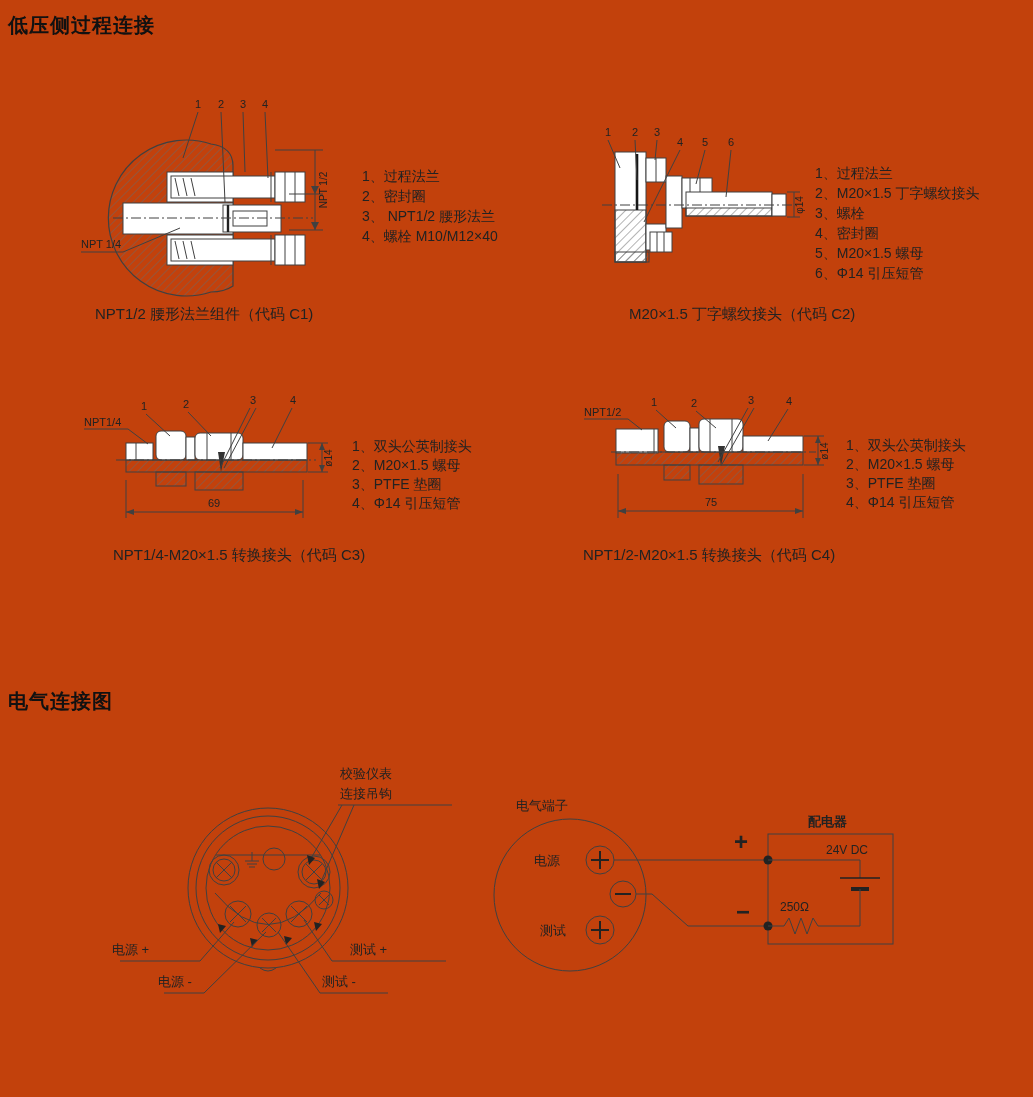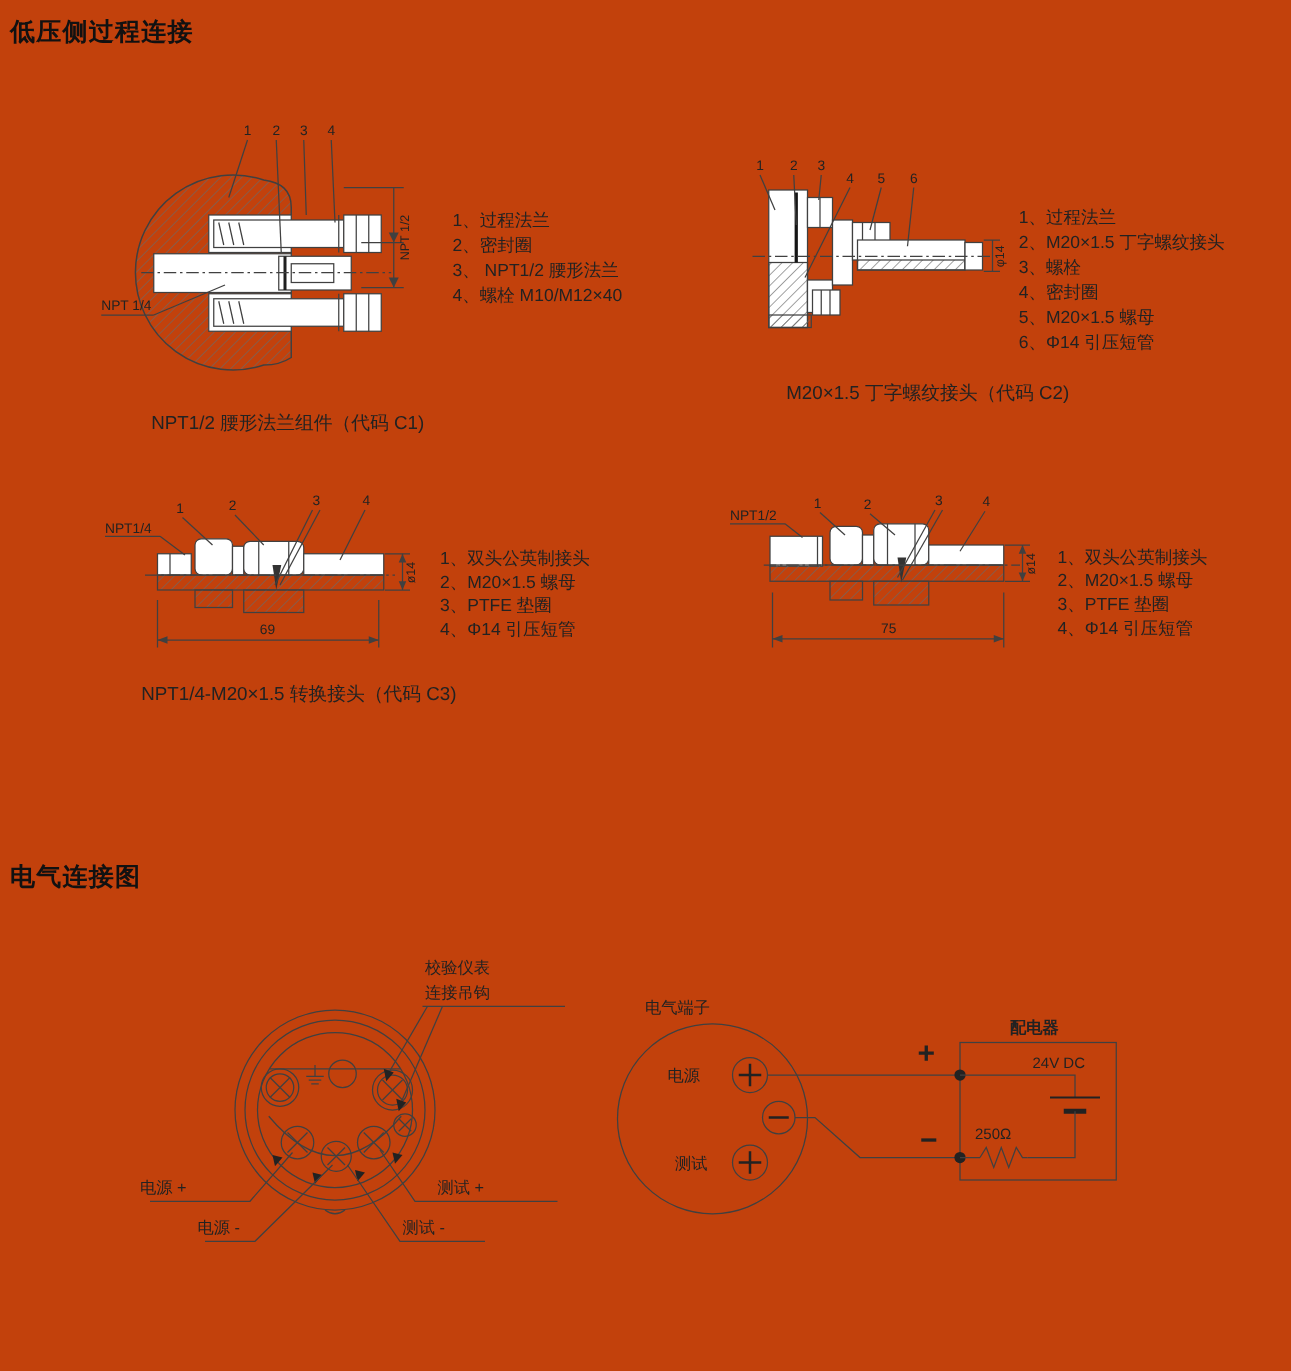--- a/index.html
+++ b/index.html
@@ -157,21 +157,21 @@
   </ul>
   <ul class="legend lg2">
     <li>1、过程法兰</li>
     <li>2、M20×1.5 丁字螺纹接头</li>
     <li>3、螺栓</li>
     <li>4、密封圈</li>
     <li>5、M20×1.5 螺母</li>
     <li>6、Φ14 引压短管</li>
   </ul>
 
-  <div class="caption" style="left:121px;top:305px;margin-top:24px;">NPT1/2 腰形法兰组件（代码 C1)</div>
+  <div class="caption" style="left:95px;top:305px;">NPT1/2 腰形法兰组件（代码 C1)</div>
   <div class="caption" style="left:583px;top:305px;margin-left:46px;">M20×1.5 丁字螺纹接头（代码 C2)</div>
 
   <svg class="fig" style="left:76px;top:388px;" width="268" height="142" viewBox="0 0 268 142">
     <defs>
       <pattern id="hC" width="6" height="6" patternUnits="userSpaceOnUse" patternTransform="rotate(45)">
         <line x1="0" y1="0" x2="0" y2="6" stroke="#6a6a6a" stroke-width="1"></line>
       </pattern>
     </defs>
     <g>
       <rect x="50" y="55" width="27" height="17" class="wh"></rect>
@@ -284,20 +284,21 @@
     <li>4、Φ14 引压短管</li>
   </ul>
   <ul class="legend lg4">
     <li>1、双头公英制接头</li>
     <li>2、M20×1.5 螺母</li>
     <li>3、PTFE 垫圈</li>
     <li>4、Φ14 引压短管</li>
   </ul>
 
   <div class="caption" style="left:113px;top:546px;">NPT1/4-M20×1.5 转换接头（代码 C3)</div>
+  <div class="caption" style="left:583px;top:546px;">NPT1/2-M20×1.5 转换接头（代码 C4)</div>
 
   <div class="sec-title" style="left:8px;top:688px;text-align:center;">电气连接图</div>
 
   <svg class="fig" style="left:100px;top:758px;" width="360" height="248" viewBox="0 0 360 248">
     <g>
       <circle cx="168" cy="130" r="80" class="ln"></circle>
       <circle cx="168" cy="130" r="72" class="ln"></circle>
       <circle cx="168" cy="130" r="62" class="ln"></circle>
       <path d="M160,210 Q168,216 176,210" class="ln"></path>
       <line x1="116" y1="97" x2="220" y2="97" class="ln"></line>

